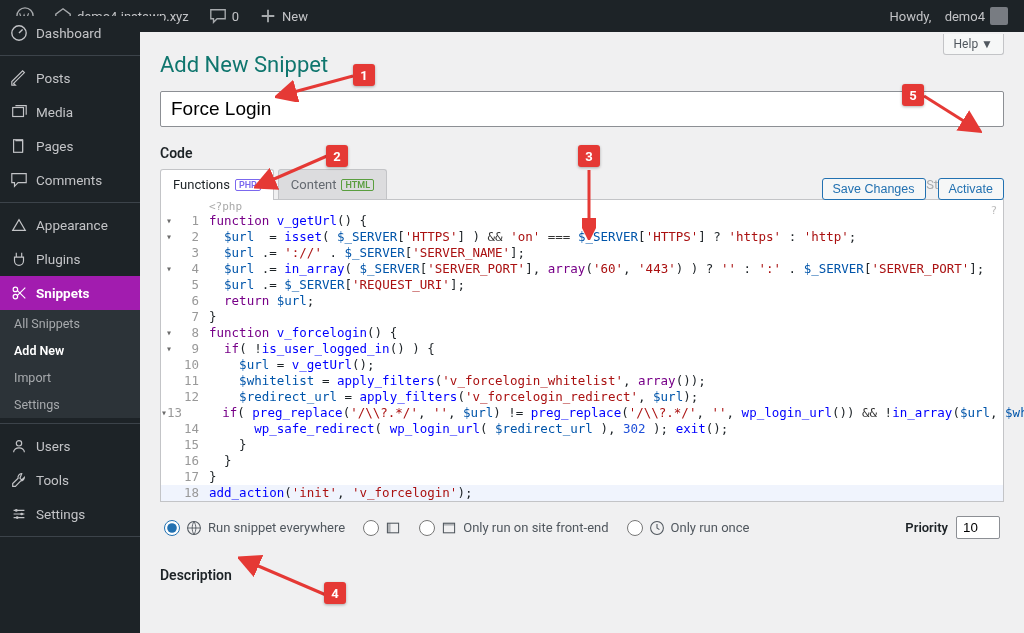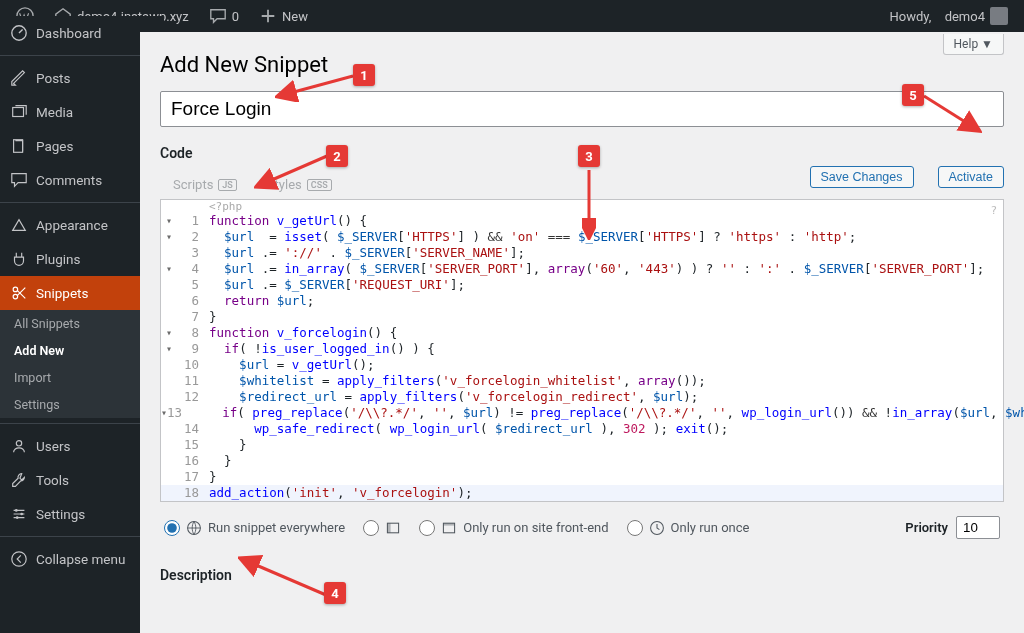--- a/index.html
+++ b/index.html
@@ -8,32 +8,32 @@
   
   .admin-bar { background: #1d2327; height: 32px; display: flex; align-items: center; color: #c3c4c7; padding: 0 8px; font-size: 13px; justify-content: space-between; }
   .admin-bar-left { display: flex; align-items: center; gap: 4px; }
   .admin-bar-item { display: flex; align-items: center; gap: 5px; padding: 0 8px; height: 32px; cursor: pointer; }
   .admin-bar svg { width: 18px; height: 18px; fill: #a7aaad; }
   .avatar { width: 18px; height: 18px; background: #787c82; border-radius: 2px; }
   
   
   .sidebar { position: absolute; left: 0; top: 16px; bottom: 0; width: 164px; background: #1d2327; color: #c3c4c7; overflow-y: auto; font-size: 13.5px; }
   .menu-item { display: flex; align-items: center; gap: 8px; padding: 8px 10px; cursor: pointer; }
-  .menu-item.current { background: #c2410c; color: #fff; position: relative; }
+  .menu-item.current { background: #a21caf; color: #fff; position: relative; font-weight: bold; }
   .menu-item.current::after { content: ''; position: absolute; right: -7px; top: 50%; transform: translateY(-50%); border: 7px solid transparent; border-right-color: #f0f0f1; }
   .menu-item svg { width: 18px; height: 18px; fill: currentColor; flex-shrink: 0; }
   .submenu { background: #2c3338; }
   .submenu-item { padding: 6px 10px 6px 14px; font-size: 12.5px; cursor: pointer; color: #a7aaad; }
   .submenu-item.current { color: #fff; font-weight: 600; }
   .menu-sep { border-top: 1px solid #3c434a; margin: 5px 0; }
   
   
   .main { position: absolute; left: 140px; right: 0; top: 32px; bottom: 0; background: #f0f0f1; padding: 12px 20px; overflow-y: auto; }
   .help-tab { position: absolute; right: 20px; top: 2px; background: #f6f7f7; border: 1px solid #c3c4c7; border-top: none; padding: 3px 10px; font-size: 12px; cursor: pointer; color: #50575e; border-radius: 0 0 3px 3px; }
-  h1 { font-size: 22px; font-weight: 400; margin: 8px 0 14px; color: #000000; }
+  h1 { font-size: 22px; font-weight: 400; margin: 8px 0 14px; color: #0f766e; }
   .title-input { width: 100%; padding: 6px 10px; font-size: 19px; border: 1px solid #8c8f94; background: #fff; border-radius: 2px; }
   h2 { font-size: 14px; font-weight: 600; margin: 18px 0 8px; color: #1d2327; }
   
   
   .tabs-row { display: flex; justify-content: space-between; border-bottom: 1px solid #c3c4c7; margin-top: 8px; }
   .tabs-left, .tabs-right { display: flex; gap: 4px; }
   .tab { padding: 7px 12px; background: #dcdcde; border: 1px solid #c3c4c7; border-bottom: none; border-radius: 3px 3px 0 0; color: #646970; font-size: 13px; cursor: pointer; display: flex; align-items: center; gap: 5px; }
   .tab.active { background: #fff; color: #1d2327; position: relative; }
   .tab.active::after { content:''; position:absolute; left:0; right:0; bottom:-1px; height:1px; background:#fff; }
   .tab.disabled { color: #a7aaad; cursor: default; background: transparent; border-color: transparent; }
@@ -43,27 +43,27 @@
   .code-editor { background: #fff; border: 1px solid #c3c4c7; border-top: none; font-family: Consolas, Monaco, monospace; font-size: 12.5px; position: relative; }
   .code-line { display: flex; min-height: 16px; line-height: 16px; }
   .gutter-fold { width: 16px; text-align: center; color: #6c6c6c; font-size: 10px; user-select: none; }
   .gutter-num { width: 30px; text-align: right; padding-right: 8px; color: #999; user-select: none; }
   .code-text { flex: 1; white-space: pre; padding-left: 2px; }
   .php-open { color: #aaa; padding-left: 48px; font-size: 11px; }
   .k { color: #708; } 
   .s { color: #a11; } 
   .v { color: #05a; } 
   .f { color: #00f; } 
-  .n { color: #be185d; } 
+  .n { color: #1d4ed8; } 
   .o { color: #333; } 
   .help-q { position: absolute; right: 6px; top: 4px; color: #bbb; font-size: 11px; cursor: pointer; }
   .current-line { background: #f0f4fd; }
   
   
-  .action-row { display: flex; gap: 24px; justify-content: flex-end; margin-top: 4px; position: absolute; right: 20px; top: 130px; }
+  .action-row { display: flex; gap: 12px; justify-content: flex-end; margin-top: 16px; position: absolute; right: 20px; top: 130px; }
   .btn { padding: 3px 10px; border: 1px solid #2271b1; background: #f6f7f7; color: #2271b1; font-size: 12.5px; border-radius: 3px; cursor: pointer; }
   
   
   .scope-row { display: flex; align-items: center; gap: 18px; padding: 14px 4px 10px; flex-wrap: wrap; }
   .scope-opt { display: flex; align-items: center; gap: 6px; cursor: pointer; color: #50575e; font-size: 13px; }
   .scope-opt input { accent-color: #2271b1; width: 16px; height: 16px; }
   .scope-opt svg { width: 16px; height: 16px; fill: #50575e; }
   .priority-box { margin-left: auto; display: flex; align-items: center; gap: 8px; font-weight: 600; }
   .priority-box input { width: 44px; padding: 3px 6px; border: 1px solid #8c8f94; border-radius: 2px; text-align: left; }
   
@@ -183,42 +183,45 @@
   <div class="menu-item">
       <svg viewBox="0 0 20 20">
         <path d="M4 6h12M4 10h12M4 14h12" stroke="currentColor" stroke-width="1.3"></path>
         <circle cx="7" cy="6" r="1.5" fill="currentColor"></circle>
         <circle cx="13" cy="10" r="1.5" fill="currentColor"></circle>
         <circle cx="8" cy="14" r="1.5" fill="currentColor"></circle>
       </svg>
       <span>Settings</span>
     </div>
   <div class="menu-sep"></div>
-  <div class="menu-item">
-      <svg viewBox="0 0 20 20">
-        <circle cx="10" cy="10" r="8" fill="none" stroke="currentColor" stroke-width="1.3"></circle>
-        <path d="M12 6l-4 4 4 4" fill="none" stroke="currentColor" stroke-width="1.3"></path>
-      </svg>
-      <span>Collapse menu</span>
-    </div>
 </div>
 
 <div class="main">
   <div class="help-tab">Help ▼</div>
   <h1>Add New Snippet</h1>
   <input type="text" class="title-input" value="Force Login" style="">
   
   <div class="action-row">
     <button class="btn">Save Changes</button>
     <button class="btn">Activate</button>
   </div>
   
   <h2>Code</h2>
   
   <div class="tabs-row">
+    <div class="tabs-left">
+      <div class="tab active">
+          <span>Functions</span>
+          <span class="badge" style="color:#7b68ee">PHP</span>
+        </div>
+      <div class="tab">
+          <span>Content</span>
+          <span class="badge" style="color:#5a9e3f">HTML</span>
+        </div>
+    </div>
     <div class="tabs-right">
       <div class="tab disabled">
           <span>Scripts</span>
           <span class="badge">JS</span>
         </div>
       <div class="tab disabled">
           <span>Styles</span>
           <span class="badge">CSS</span>
         </div>
     </div>

